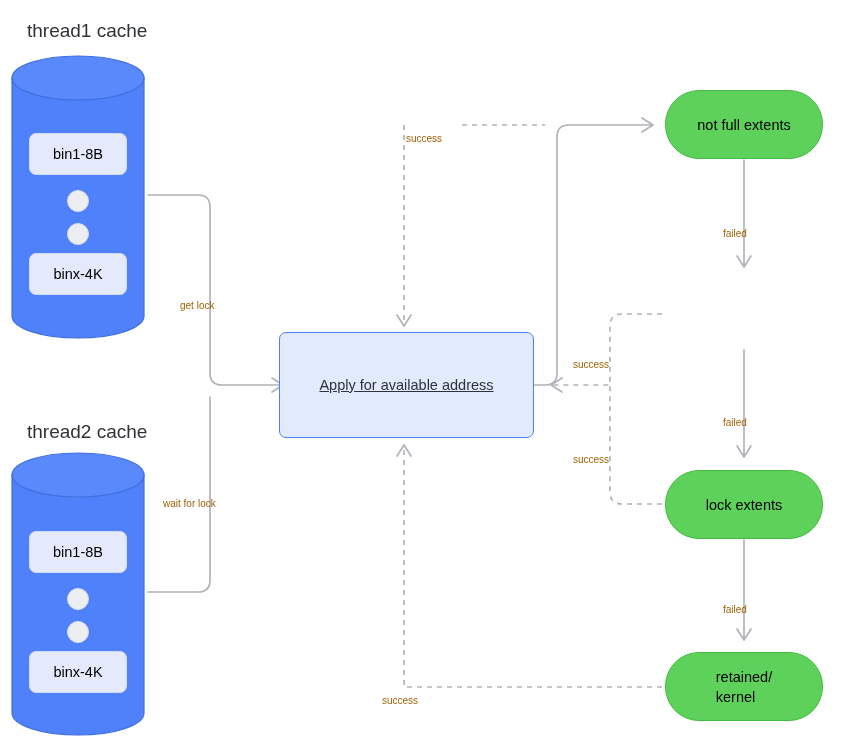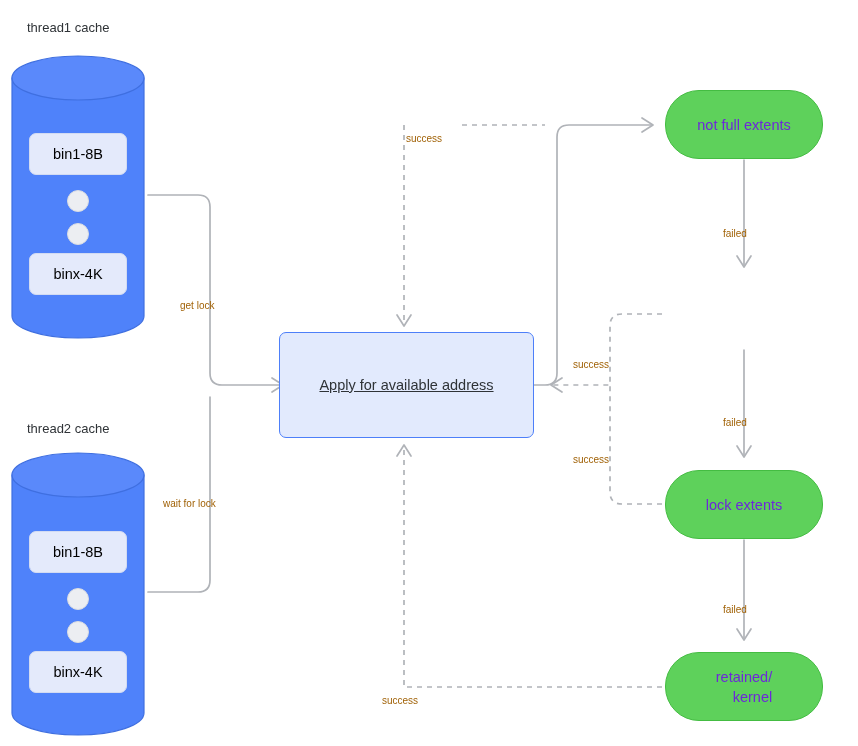--- a/index.html
+++ b/index.html
@@ -44,21 +44,21 @@
     stroke: #b0b3b8;
     stroke-width: 1.7;
     stroke-linecap: round;
     stroke-linejoin: round;
   }
   .cyl-body { fill: #4f82fa; stroke: #3f6fe0; stroke-width: 1.2; }
   .cyl-top  { fill: #5a89fb; stroke: #3f6fe0; stroke-width: 1.2; }
   .cap-label {
     position: absolute;
     color: #2f3337;
-    font-size: 13px;
+    font-size: 19px;
     white-space: nowrap;
   }
   .edge-label {
     position: absolute;
     color: #a16207;
     font-size: 10px;
     white-space: nowrap;
     margin-top: 16px;
   }
   .bin {
@@ -86,24 +86,24 @@
     position: absolute;
     background: #5ed15b;
     border: 1.5px solid #44bc42;
     border-radius: 34px;
     display: flex;
     align-items: center;
     justify-content: center;
     box-sizing: border-box;
   }
   .green-node span {
-    color: #6d28d9;
+    color: #000000;
     font-size: 14.5px;
     line-height: 1.38;
-    text-align: right;
+    text-align: left;
     white-space: pre-line;
   }
   .apply-box {
     position: absolute;
     background: #e2eafd;
     border: 1.6px solid #4d7ff9;
     border-radius: 7px;
     display: flex;
     align-items: center;
     justify-content: center;

